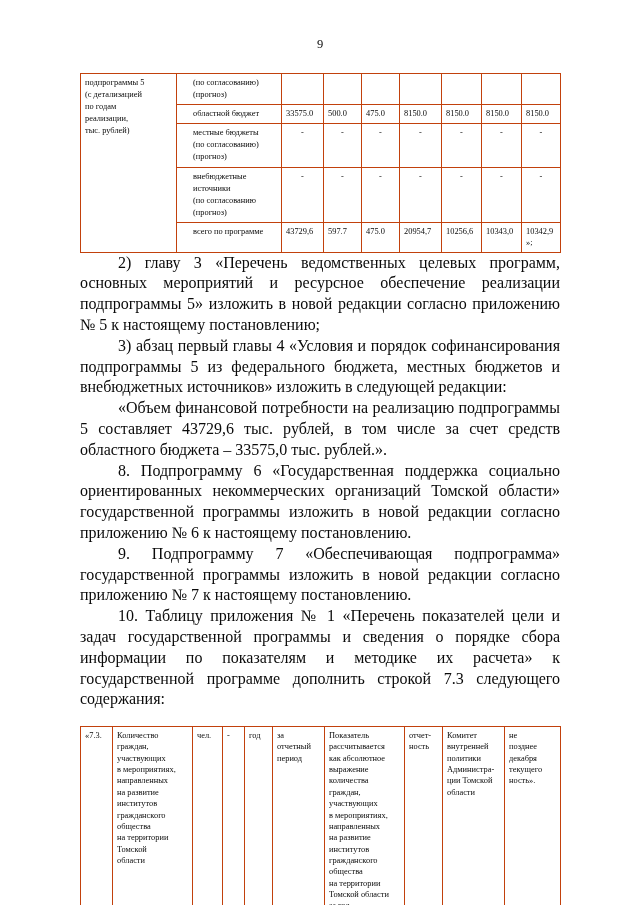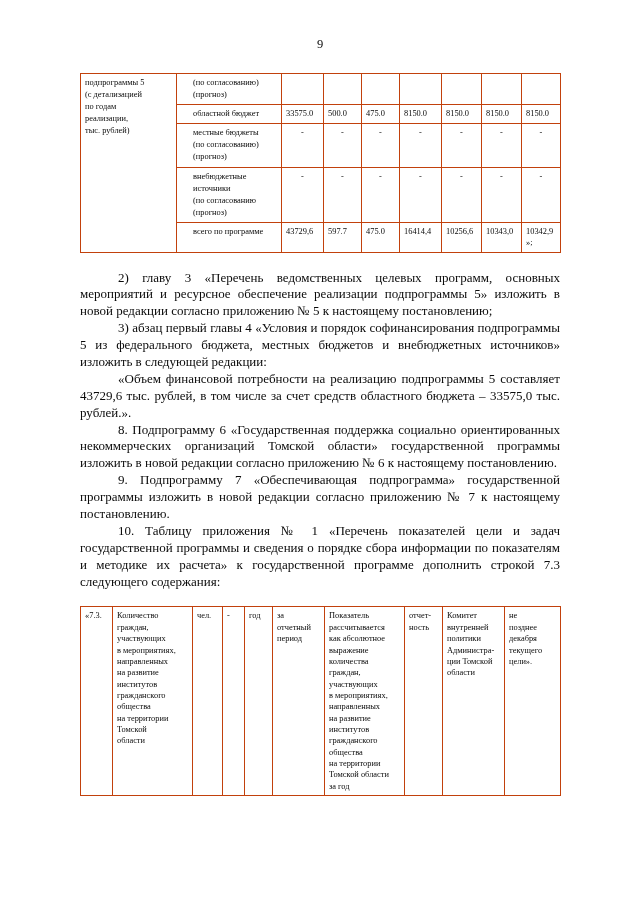--- a/index.html
+++ b/index.html
@@ -65,22 +65,21 @@
     line-height: 1.45;
   }
   .finance-wrap td.cat-cell {
     font-size: 8.4px;
     line-height: 1.45;
     padding-left: 16px;
   }
 
   
   .body-text {
-    margin-top: 17px;
-    font-size: 13px;
+    font-size: 16px;
     line-height: 1.30;
     text-align: justify;
     text-justify: inter-word;
   }
   .body-text p {
     margin: 0;
     text-indent: 38px;
     text-align: justify;
   }
 
@@ -186,21 +185,21 @@
           <td class="dash">-</td>
         </tr>
 
         <tr>
           <td class="cat-cell cell-stack mid">
             <span>всего по программе</span>
           </td>
           <td class="num">43729,6</td>
           <td class="num">597.7</td>
           <td class="num">475.0</td>
-          <td class="num">16414,4</td>
+          <td class="num">20954,7</td>
           <td class="num">10256,6</td>
           <td class="num">10343,0</td>
           <td class="num">10342,9»;</td>
         </tr>
       </tbody>
     </table>
   </div>
 
   <div class="body-text">
     <p>2) главу 3 «Перечень ведомственных целевых программ, основных мероприятий и ресурсное обеспечение реализации подпрограммы 5» изложить в новой редакции согласно приложению № 5 к настоящему постановлению;</p>
@@ -285,20 +284,20 @@
             <span>Администра-</span>
             <span>ции Томской</span>
             <span>области</span>
           </td>
 
           <td class="cell-stack cell-center">
             <span>не</span>
             <span>позднее</span>
             <span>декабря</span>
             <span>текущего</span>
-            <span>цели».</span>
+            <span>ность».</span>
           </td>
         </tr>
       </tbody>
     </table>
   </div>
 
 </div>
 
 </body></html>

